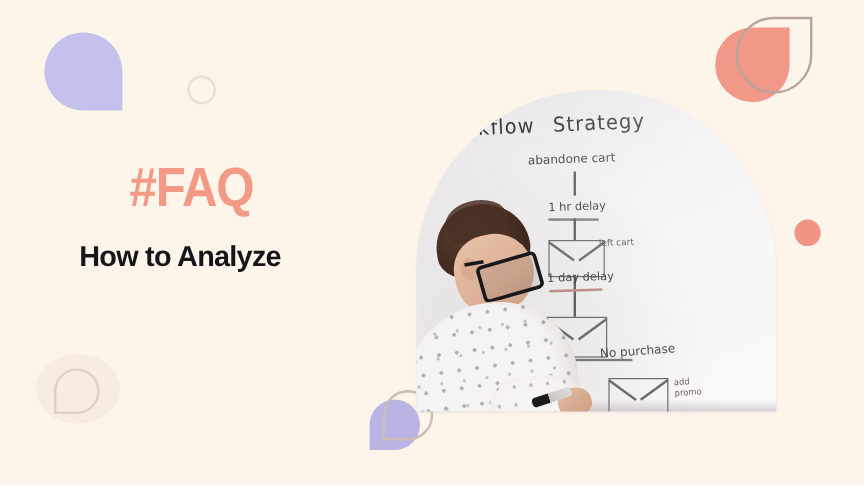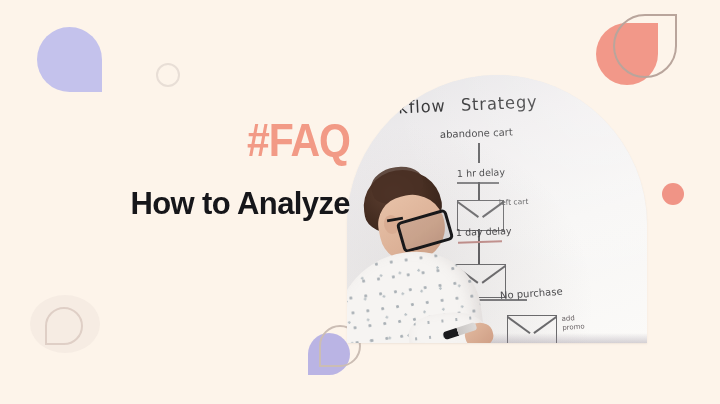--- a/index.html
+++ b/index.html
@@ -96,44 +96,43 @@
     left: 30px; top: 295px;
     width: 70px; height: 58px;
     border-radius: 50%;
     background: #F6ECE3;
   }
 
   
   .text-col {
     position: absolute;
     left: 50px;
-    top: 118px;
+    top: 134px;
     width: 300px;
     z-index: 6;
-    text-align: right;
   }
   .faq-tag {
     font-family: "Liberation Sans", sans-serif;
     font-weight: bold;
     font-size: 41px;
     letter-spacing: -1px;
     color: #F29A86;
     line-height: 1;
     margin: 0 0 24px 58px;
     transform: scaleY(1.12);
     transform-origin: left top;
   }
   .headline {
     font-family: "Liberation Sans", sans-serif;
     font-weight: bold;
-    font-size: 31px;
+    font-size: 24px;
     line-height: 1.34;
     letter-spacing: -0.6px;
     color: #16161A;
-    margin: 0;
+    margin: 16px;
   }
   .headline .ln { display: block; }
 
   
   .photo-arch {
     position: absolute;
     left: 347px;
     top: 75px;
     width: 300px;
     height: 268px;

